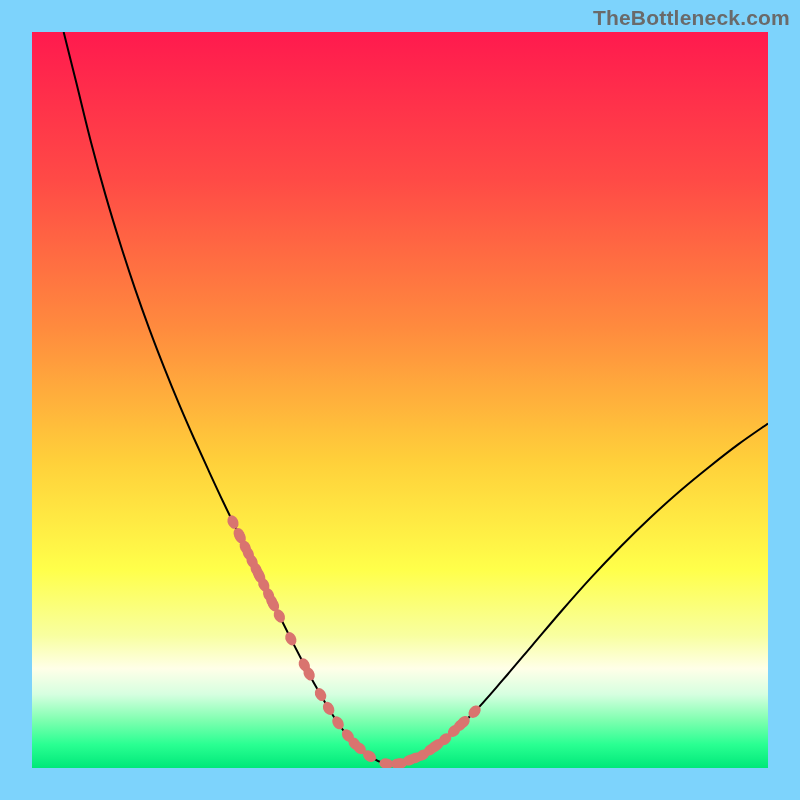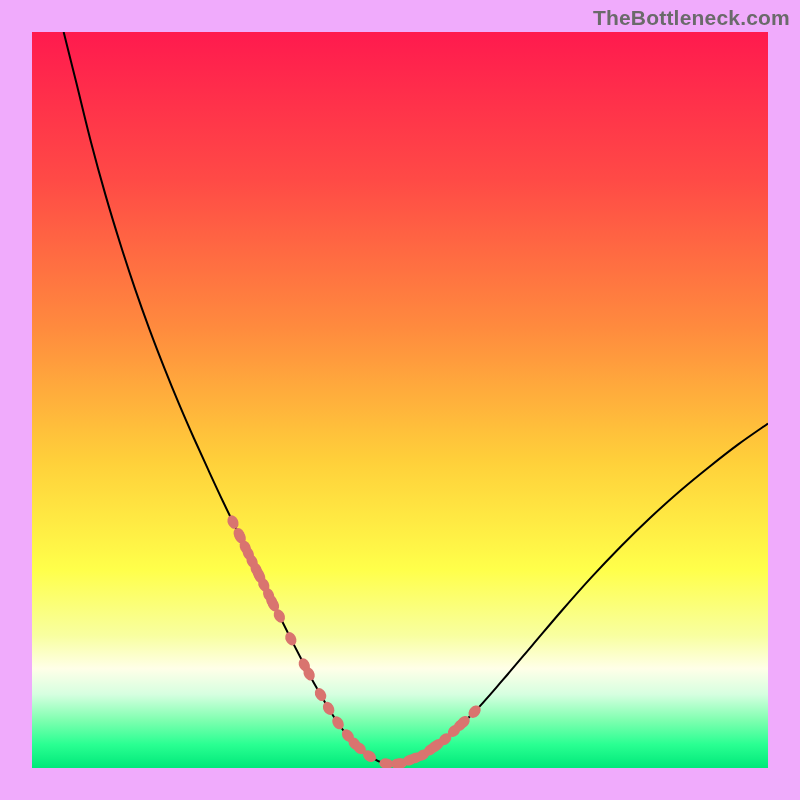--- a/index.html
+++ b/index.html
@@ -7,21 +7,21 @@
     padding: 0;
     width: 800px;
     height: 800px;
     background: #000;
     overflow: hidden;
     font-family: Arial, Helvetica, sans-serif;
   }
   .frame {
     position: absolute;
     inset: 0;
-    background: #f0abfc;
+    background: #7dd3fc;
   }
   .plot-area {
     position: absolute;
     left: 32px;
     top: 32px;
     width: 736px;
     height: 736px;
     overflow: hidden;
   }
   .gradient-bg {

